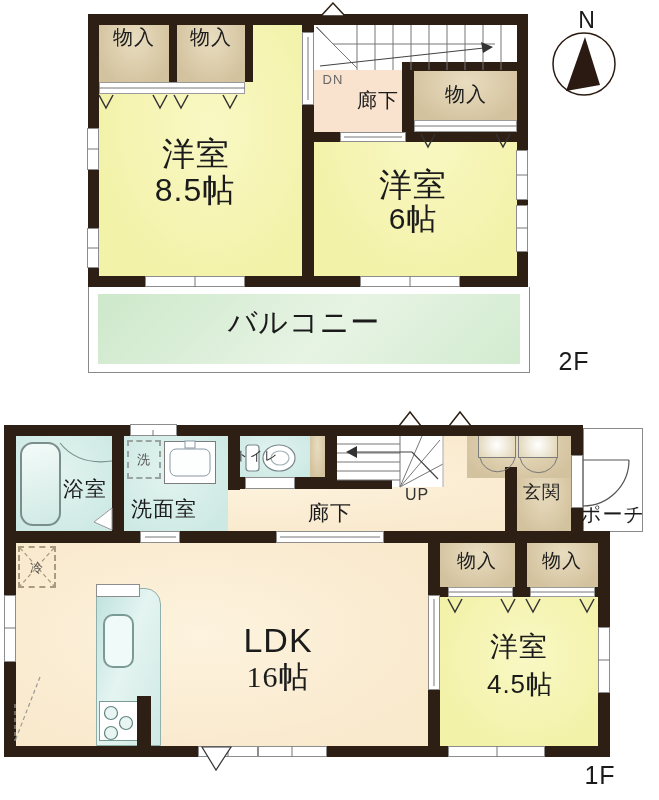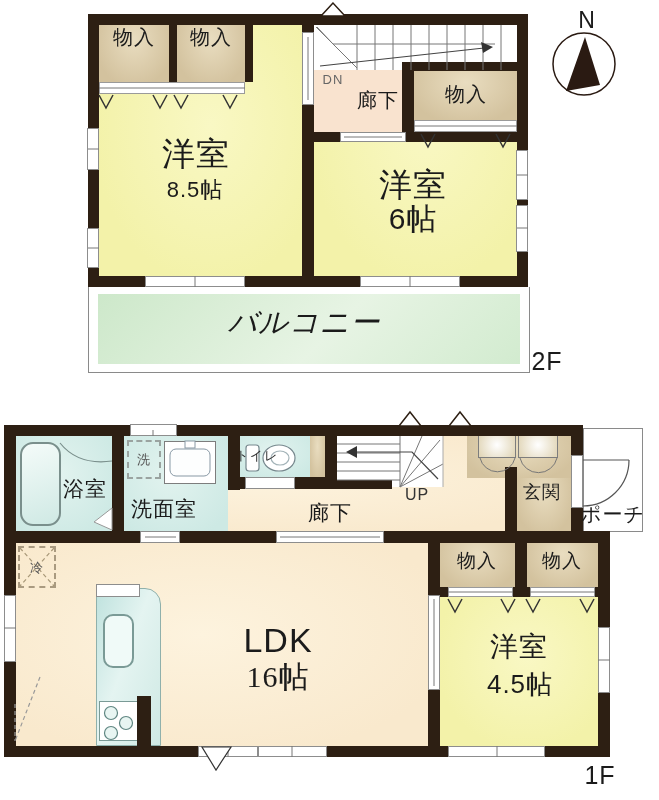--- a/index.html
+++ b/index.html
@@ -66,25 +66,25 @@
 
     <div class="thinbox" style="left:88px;top:287px;width:442px;height:86px;border-top:none;"></div>
     <div class="fill green" style="left:98px;top:294px;width:422px;height:70px;"></div>
 
     <div class="lbl" style="left:134px;top:37px;font-size:20px;">物入</div>
     <div class="lbl" style="left:211px;top:37px;font-size:20px;">物入</div>
     <div class="lbl" style="left:333px;top:79px;font-size:13px;color:#666;">DN</div>
     <div class="lbl" style="left:378px;top:100px;font-size:20px;">廊下</div>
     <div class="lbl" style="left:466px;top:94px;font-size:20px;">物入</div>
     <div class="lbl" style="left:196px;top:153px;font-size:33px;">洋室</div>
-    <div class="lbl" style="left:195px;top:190px;font-size:22px;text-align:right;">8.5帖</div>
+    <div class="lbl" style="left:195px;top:190px;font-size:32px;text-align:right;">8.5帖</div>
     <div class="lbl" style="left:413px;top:184px;font-size:33px;">洋室</div>
     <div class="lbl" style="left:413px;top:219px;font-size:30px;">6帖</div>
-    <div class="lbl" style="left:304px;top:322px;font-size:29px;font-style:italic;">バルコニー</div>
-    <div class="lbl" style="left:547px;top:361px;font-size:25px;">2F</div>
+    <div class="lbl" style="left:304px;top:322px;font-size:29px;">バルコニー</div>
+    <div class="lbl" style="left:574px;top:361px;font-size:25px;">2F</div>
     <div class="lbl" style="left:587px;top:20px;font-size:23px;">N</div>
   </section>
 
   <section>
 
     <div class="fill peach" style="left:16px;top:436px;width:555px;height:95px;"></div>
     <div class="fill blue" style="left:16px;top:436px;width:96px;height:95px;"></div>
     <div class="fill blue" style="left:124px;top:436px;width:104px;height:95px;"></div>
     <div class="fill blue" style="left:240px;top:436px;width:70px;height:41px;"></div>
     <div class="fill tan" style="left:310px;top:436px;width:15px;height:41px;"></div>

